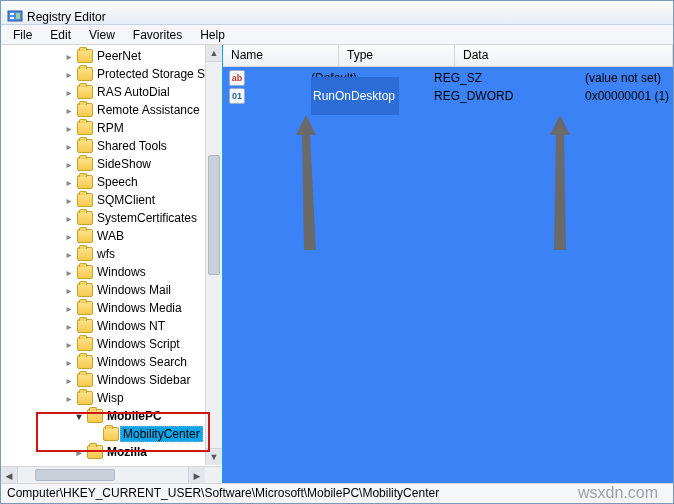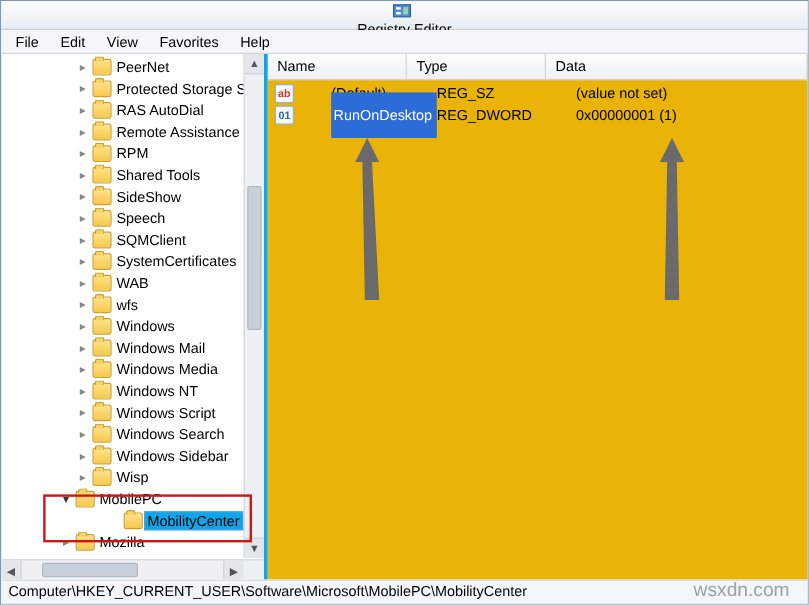--- a/index.html
+++ b/index.html
@@ -1,46 +1,46 @@
 <!DOCTYPE html>
 <html><head>
 <meta charset="utf-8">
 <style>
   * { box-sizing: border-box; }
   body { margin:0; font-family: "Segoe UI", Tahoma, sans-serif; font-size:12px; color:#000; background:#fff; width:674px; height:504px; overflow:hidden; position:relative; }
   .window { width:674px; height:504px; border:1px solid #7a98b8; display:flex; flex-direction:column; background:#fff;}
-  .titlebar { height:24px; background:linear-gradient(#fcfcfc,#e7edf5); display:flex; align-items:center; padding:0 6px; border-bottom:1px solid #c8d0dc;flex-direction:column;}
+  .titlebar { height:24px; background:linear-gradient(#fcfcfc,#e7edf5); display:flex; align-items:flex-end; padding:0 6px; border-bottom:1px solid #c8d0dc;}
   .titlebar .app-icon { width:16px; height:16px; margin-right:4px; }
   .titlebar .title { font-size:12px; color:#000;}
   .menubar { height:20px; display:flex; align-items:center; padding:0 4px; gap:2px; border-bottom:1px solid #d6d6d6; background:#f4f6fa;}
   .menubar span { padding:13px 8px; cursor:default;}
   .client { flex:1; display:flex; overflow:hidden; position:relative;}
-  .tree-pane { width:222px; border-right:3px solid #0ea5e9; overflow:hidden; position:relative;}
+  .tree-pane { width:222px; border-right:1px solid #0ea5e9; overflow:hidden; position:relative;}
   .tree-scroll { overflow:hidden; width:100%; height:100%; }
   .tree { padding-top:2px;}
   .row { display:flex; align-items:center; height:18px; white-space:nowrap;}
   .tw { display:inline-flex; width:12px; height:12px; align-items:center; justify-content:center; color:#6b6b6b; font-size:10px; margin-right:2px;}
   .tw.open::before { content:"▾"; color:#333;}
   .tw.closed::before { content:"▸"; color:#888;}
   .tw.none::before { content:" "; }
   .folder { width:16px; height:14px; margin-right:4px; background:linear-gradient(#ffe28a,#f6c94e); border:1px solid #c9a22a; border-radius:2px; position:relative;}
   .folder::before { content:""; position:absolute; top:-3px; left:1px; width:6px; height:3px; background:#f6d36a; border:1px solid #c9a22a; border-bottom:none; border-radius:2px 2px 0 0;}
   .label { }
   .row .label.sel { background:#0ea5e9; border:1px dotted #7aa6d6; padding:0 2px; margin-left:-3px;}
   .indent-0 { padding-left:62px;}
-  .indent-1 { padding-left:48px;}
+  .indent-1 { padding-left:72px;font-weight:bold;}
   .indent-3 { padding-left:88px;}
-  .list-pane { flex:1; overflow:hidden; background:#eab308;}
+  .list-pane { flex:1; overflow:hidden; background:#3b82f6;}
   .cols { display:flex; height:22px; border-bottom:1px solid #d6d6d6; background:linear-gradient(#fdfdfd,#eef0f4);}
   .col { border-right:1px solid #d6d6d6; padding:3px 8px; color:#000;}
   .col.name { width:116px;}
   .col.type { width:116px;}
   .col.data { flex:1;}
   .items { padding-top:2px;}
-  .item { display:flex; height:18px; align-items:center;}
+  .item { display:flex; height:18px; align-items:center;gap:35px;}
   .item .ic { width:16px; height:16px; margin-left:6px; margin-right:4px; display:flex; align-items:center; justify-content:center; font-size:9px; font-weight:bold; border:1px solid #9aaec8; border-radius:2px; background:#f4f7fb;}
   .ic.sz { color:#c0392b;}
   .ic.dw { color:#2c6aa0;}
   .item .n { width:88px;margin-left:27px;}
   .item .n.sel { background:#2b6cd6; color:#fff; padding:12px 2px;}
   .item .t { width:116px; padding-left:0;}
   .item .d { flex:1;}
   .statusbar { height:20px; border-top:1px solid #d6d6d6; background:#f4f6fa; padding:2px 6px; font-size:12px;}
   .scroll-v { position:absolute; right:0; top:0; bottom:18px; width:17px; background:#eef0f4; border-left:1px solid #d6d6d6;}
   .scroll-v .btn { height:17px; background:#e3e6eb; border-bottom:1px solid #cfd4db; display:flex; align-items:center; justify-content:center; font-size:9px; color:#555;}

